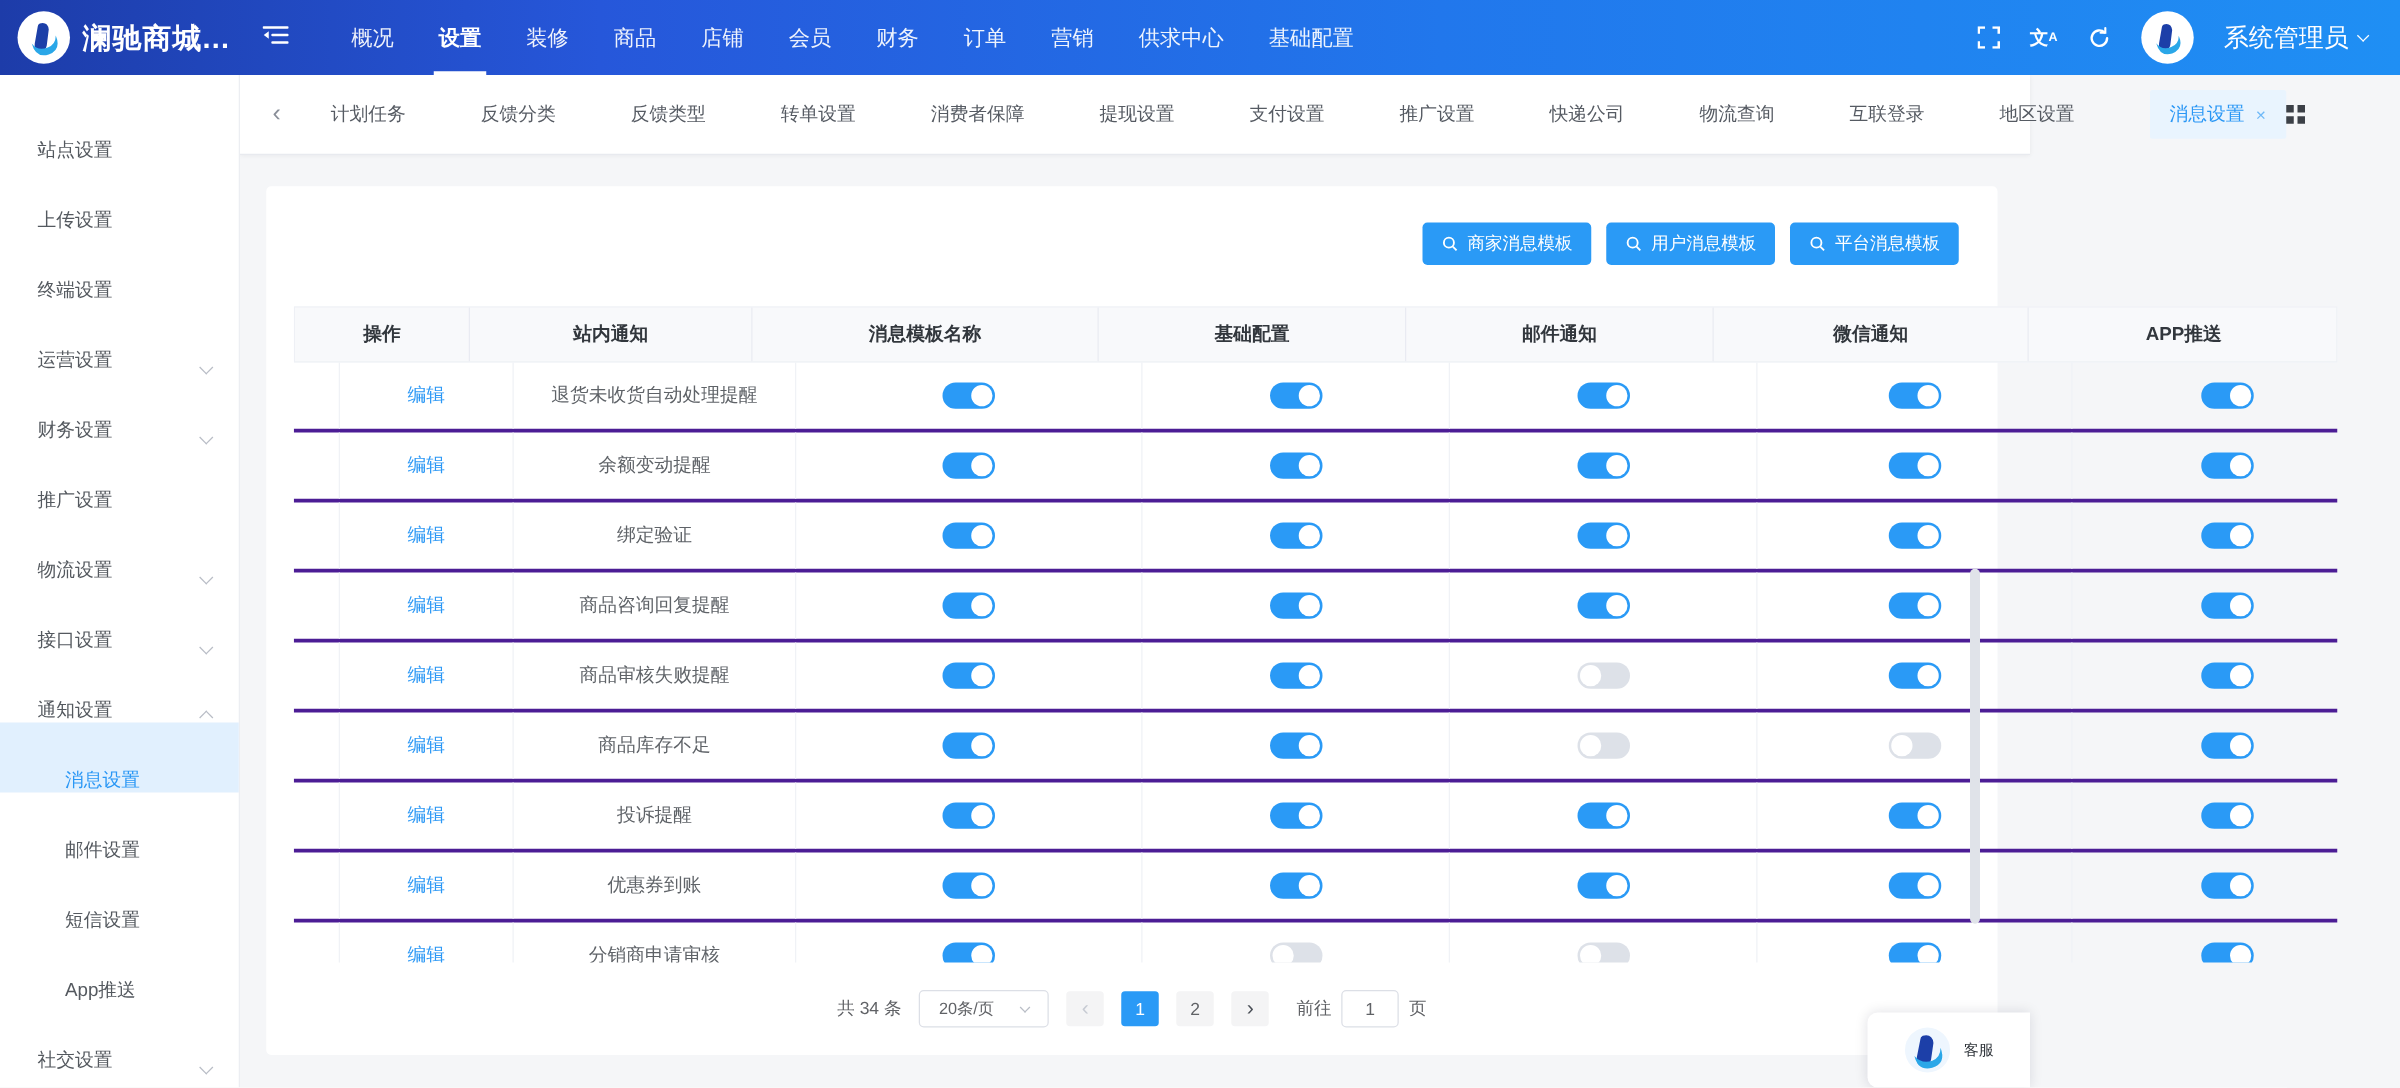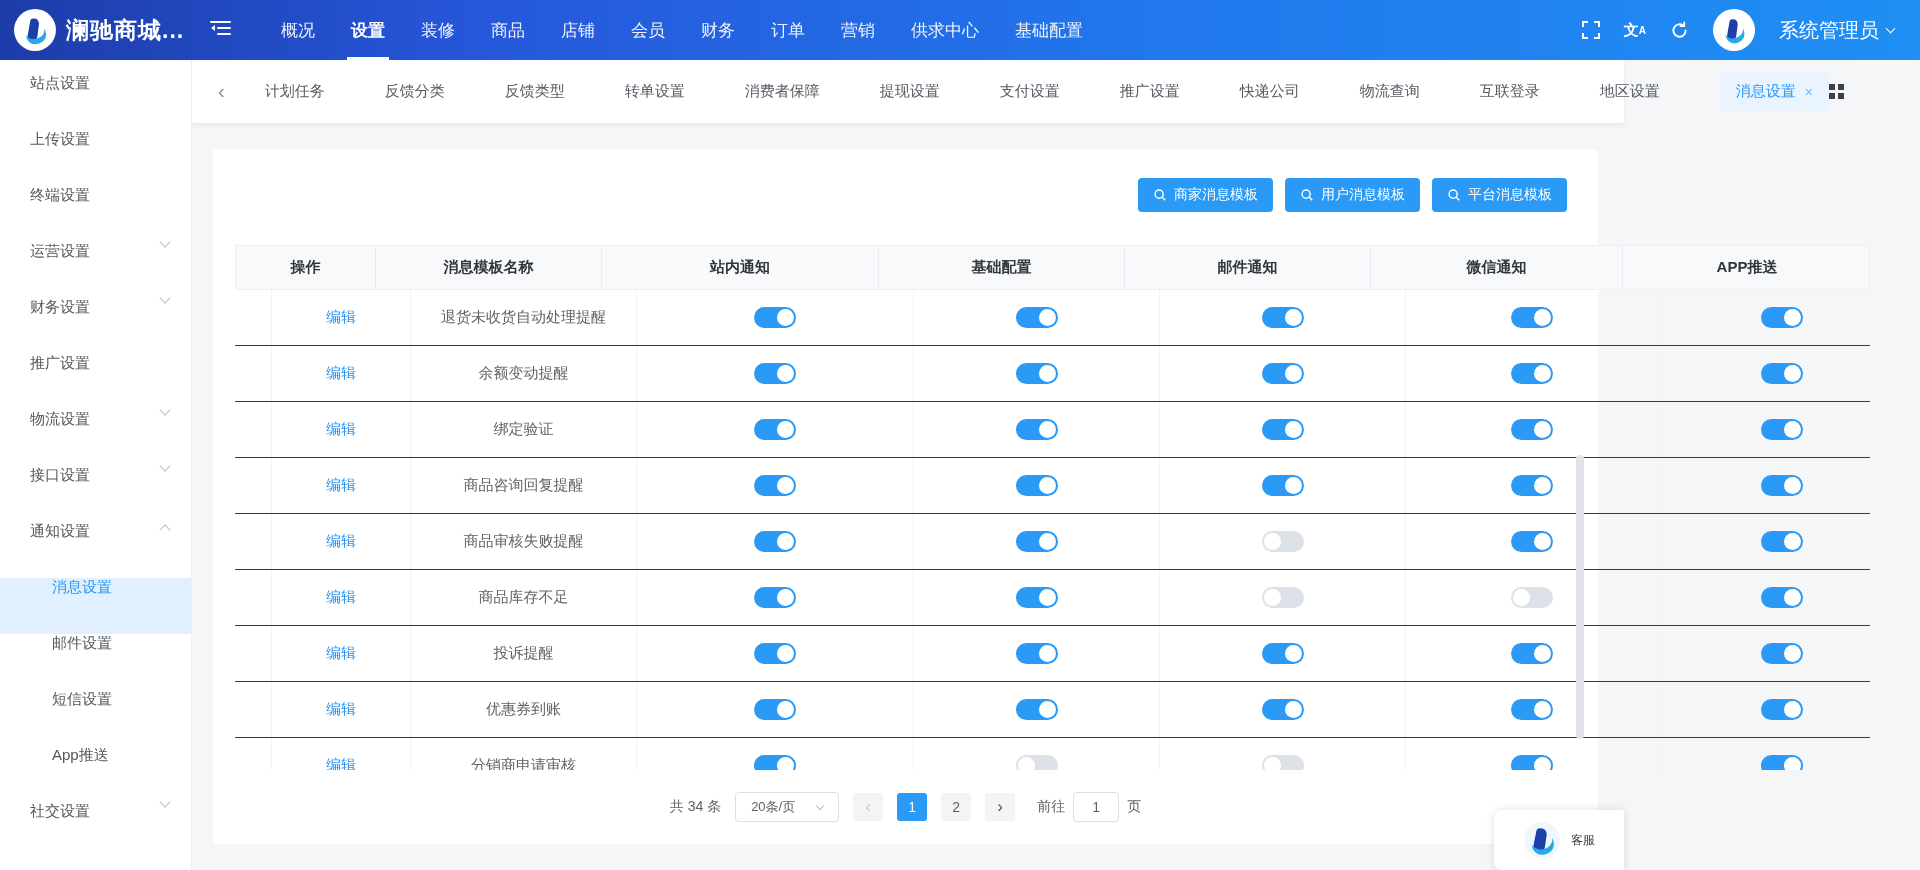--- a/index.html
+++ b/index.html
@@ -36,40 +36,40 @@
   .tab-arrow { color:#8a8f99; font-size:20px; cursor:pointer; width:14px; }
   .tabs { display:flex; align-items:center; gap:60px; margin-left:40px; }
   .tab { font-size:15px; color:#565b63; cursor:pointer; white-space:nowrap; padding:10px 0; }
   .tab.active { background:#e9f4fe; color:#2a97f5; padding:10px 16px; border-radius:2px; display:flex; align-items:center; gap:9px; }
   .tab .close { font-size:14px; color:#6fb9f8; }
   .grid-icon { margin-left:auto; width:15px; height:15px; display:grid; grid-template-columns:6px 6px; grid-template-rows:6px 6px; gap:3px; cursor:pointer; }
   .grid-icon i { background:#3c4047; display:block; }
 
   
   .sidebar { position:absolute; left:0; top:60px; bottom:0; width:192px; background:#fff; border-right:1px solid #eceef2; padding-top:14px; z-index:25; }
-  .side-item { position:relative; height:56px; display:flex; align-items:flex-start; padding-left:30px; font-size:15px; color:#54595f; cursor:pointer; }
+  .side-item { position:relative; height:56px; display:flex; align-items:flex-end; padding-left:30px; font-size:15px; color:#54595f; cursor:pointer; }
   .side-item .chev { position:absolute; right:22px; }
   .side-item.sub { padding-left:52px; }
   .side-item.active { background:#e1f0fe; color:#2a97f5; }
 
   
   .main { position:absolute; left:192px; top:125px; right:0; bottom:0; background:#f5f6f8; }
   .card { position:absolute; left:21px; top:24px; right:26px; bottom:26px; background:#fff; border-radius:4px; }
 
   .toolbar { position:absolute; top:29px; right:31px; display:flex; gap:12px; }
   .btn-blue { height:34px; padding:0 15px; background:#2a9af6; color:#fff; font-size:14px; border:none; border-radius:4px;
     display:flex; align-items:center; gap:7px; cursor:pointer; white-space:nowrap; }
 
   
   .table-wrap { position:absolute; left:22px; top:96px; width:1635px; height:525px; overflow:hidden; }
   .thead, .trow { display:grid; grid-template-columns:140px 226px 277px 246px 246px 252px 248px; }
   .thead { height:45px; background:#f8f9fb; border:1px solid #eef0f5; }
   .th { display:flex; align-items:center; justify-content:center; font-size:15px; font-weight:bold; color:#32373d; border-right:1px solid #e9ebf2; }
   .th:last-child { border-right:none; }
-  .trow { height:56px; border-bottom:1px solid #4c1d95;padding-left:36px; }
+  .trow { height:56px; border-bottom:3px solid #4c1d95;padding-left:36px; }
   .td { display:flex; align-items:center; justify-content:center; font-size:15px; color:#5f6368; border-right:1px solid #f0f2f6; }
   .td:first-child { border-left:1px solid #f0f2f6; }
   .edit { color:#2a97f5; cursor:pointer; text-decoration:none; font-size:15px; }
   .toggle { position:relative; width:42px; height:21px; border-radius:11px; background:#dde1e8; cursor:pointer; flex:none; transition:background .2s; }
   .toggle::after { content:''; position:absolute; top:2px; left:2px; width:17px; height:17px; border-radius:50%; background:#fff; }
   .toggle.on { background:#2a9af6; }
   .toggle.on::after { left:23px; }
   .scroll-thumb { position:absolute; right:14px; top:306px; width:8px; height:284px; border-radius:4px; background:#e0e3e9; cursor:pointer; }
 
   
@@ -250,22 +250,22 @@
               <circle cx="7" cy="7" r="4.6"></circle>
               <path d="M10.6 10.6 L14 14"></path>
             </svg>
           <span>平台消息模板</span>
         </button>
       </div>
 
       <div class="table-wrap">
         <div class="thead">
           <div class="th">操作</div>
+          <div class="th">站内通知</div>
           <div class="th">消息模板名称</div>
-          <div class="th">站内通知</div>
           <div class="th">基础配置</div>
           <div class="th">邮件通知</div>
           <div class="th">微信通知</div>
           <div class="th">APP推送</div>
         </div>
 
         <div class="trow">
           <div class="td">
               <a class="edit">编辑</a>
             </div>

